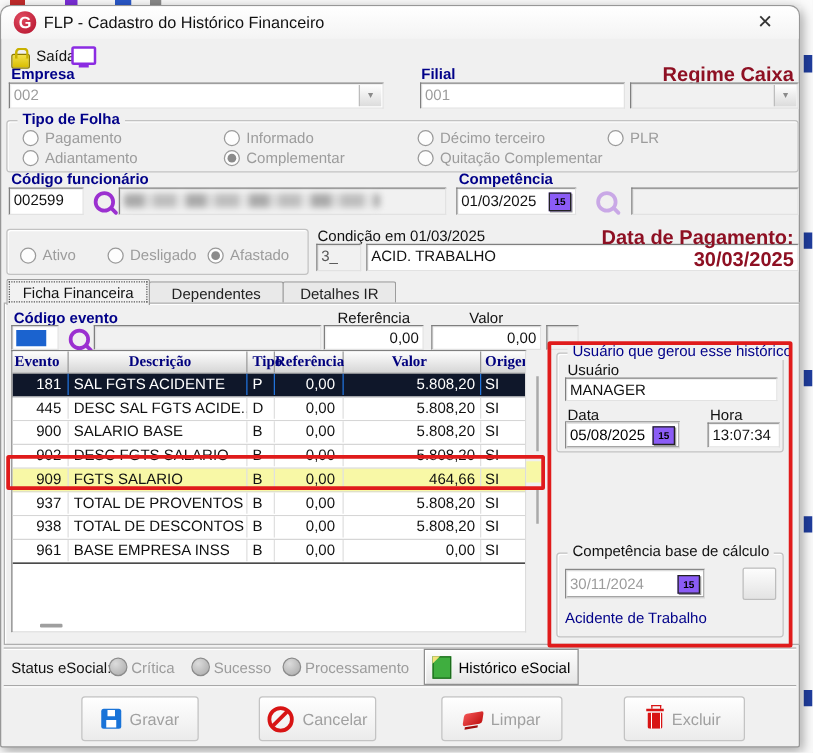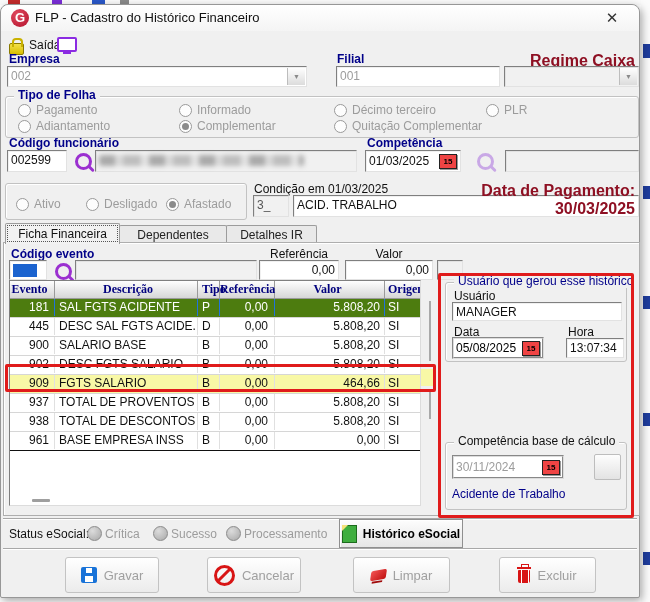--- a/index.html
+++ b/index.html
@@ -39,21 +39,21 @@
   .lbl-red{font-size:16px;font-weight:bold;color:#8e1023;}
 
   .field{background:#fff;border:1px solid;border-color:#7f7f7f #e2e2e2 #e2e2e2 #7f7f7f;
          font-size:12px;color:#111;padding:2px 3px;box-sizing:border-box;box-shadow:inset 1px 1px 0 rgba(0,0,0,.06);}
   .field.dis{background:#f1f1f1;color:#9c9c9c;}
   .field.right{text-align:right;}
   .combo-arrow{position:absolute;right:1px;top:1px;bottom:1px;width:17px;background:linear-gradient(#fefefe,#dcdcdc);
          border-left:1px solid #bdbdbd;color:#8a8a8a;font-size:7px;display:flex;align-items:center;justify-content:center;}
   .dblborder{border:2px groove #dcdcdc;background:#fff;}
 
-  .cal{display:inline-flex;align-items:center;justify-content:center;width:16px;height:13px;background:#ef4444;
+  .cal{display:inline-flex;align-items:center;justify-content:center;width:16px;height:13px;background:#8b5cf6;
        border:1px solid #222;box-shadow:1px 1px 0 #999;font-size:8px;font-weight:bold;color:#000;}
 
   .mag{position:absolute;width:11px;height:11px;border:3px solid #9b30d0;border-radius:50%;}
   .mag::after{content:"";position:absolute;width:8px;height:3px;background:#9b30d0;border-radius:2px;
        transform:rotate(45deg);left:9px;top:11px;}
   .mag.light{border-color:#c9a8e6;}  .mag.light::after{background:#c9a8e6;}
 
   .groupbox{border:1px solid #c2c2c2;border-radius:3px;box-shadow:inset 1px 1px 0 #fff;}
   .gb-title{position:absolute;top:-9px;left:8px;background:#f0f0f0;padding:0 4px;white-space:nowrap;}
 
@@ -73,37 +73,37 @@
   .thead span{display:block;height:17px;line-height:17px;text-align:center;font-family:"Liberation Serif",serif;
        font-weight:bold;font-size:12px;color:#01017e;border-right:1px solid #9a9a9a;box-sizing:border-box;}
   .trow{display:flex;height:18px;border-bottom:1px solid #d6d6d6;font-size:12px;color:#111;background:#fff;}
   .trow span{display:block;height:17px;line-height:17px;white-space:nowrap;overflow:hidden;border-right:1px solid #e0e0e0;box-sizing:border-box;}
   .c0{width:45px;text-align:right;padding-right:5px;}
   .c1{width:143px;padding-left:4px;}
   .c2{width:22px;padding-left:4px;}
   .c3{width:55px;text-align:right;padding-right:6px;}
   .c4{width:110px;text-align:right;padding-right:4px;}
   .c5{width:35px;padding-left:3px;border-right:none!important;}
-  .trow.selected{background:#4d7c0f;color:#fff;}
+  .trow.selected{background:#0f172a;color:#fff;}
   .trow.selected span{border-right-color:#2173dc;}
   .trow.hl{background:#f8f8a6;}
   .trow.lastrow{border-bottom:1px solid #111;}
 
   .annot{border:3px solid #e01b1b;border-radius:2px;z-index:6;pointer-events:none;}
 
   .statusline-top{position:absolute;left:2px;right:2px;height:0;border-top:1px solid #a8a8a8;border-bottom:1px solid #fff;}
   .scircle{position:absolute;width:13px;height:13px;border-radius:50%;border:1px solid #8b8b8b;
        background:radial-gradient(circle at 35% 30%,#dcdcdc,#a8a8a8);}
   .slabel{position:absolute;font-size:12px;color:#9c9c9c;}
 
   .btn{position:absolute;background:linear-gradient(#ffffff,#ebebeb);border:1px solid #c3c3c3;border-radius:3px;
        display:flex;align-items:center;justify-content:center;gap:7px;font-size:13px;color:#a0a0a0;}
   .btn-hist{position:absolute;background:linear-gradient(#fdfdfd,#e6e6e6);border:1px solid #8f8f8f;
        box-shadow:1px 1px 0 #fff inset;display:flex;align-items:center;justify-content:center;gap:6px;
-       font-size:12px;font-weight:bold;color:#000;}
+       font-size:12px;font-weight:normal;color:#000;}
   .doc-green{width:13px;height:16px;background:#3fae3f;border:1px solid #1d6b1d;position:relative;flex:none;}
   .doc-green::before{content:"";position:absolute;left:-1px;top:-1px;border-style:solid;border-width:6px 6px 0 0;
        border-color:#f4e27a transparent transparent transparent;}
   .ic-save{width:16px;height:16px;background:#1973d8;border-radius:2px;position:relative;flex:none;}
   .ic-save::before{content:"";position:absolute;left:5px;top:1px;width:6px;height:5px;background:#fff;}
   .ic-save::after{content:"";position:absolute;left:4px;bottom:1px;width:8px;height:6px;background:#fff;}
   .ic-cancel{width:15px;height:15px;border:3px solid #d81414;border-radius:50%;position:relative;flex:none;}
   .ic-cancel::before{content:"";position:absolute;left:-1px;top:5px;width:17px;height:3px;background:#d81414;transform:rotate(-45deg);}
   .ic-eraser{width:15px;height:10px;background:linear-gradient(135deg,#f25454,#c01010);border-radius:2px;
        transform:skewX(-18deg) rotate(-10deg);position:relative;flex:none;}

